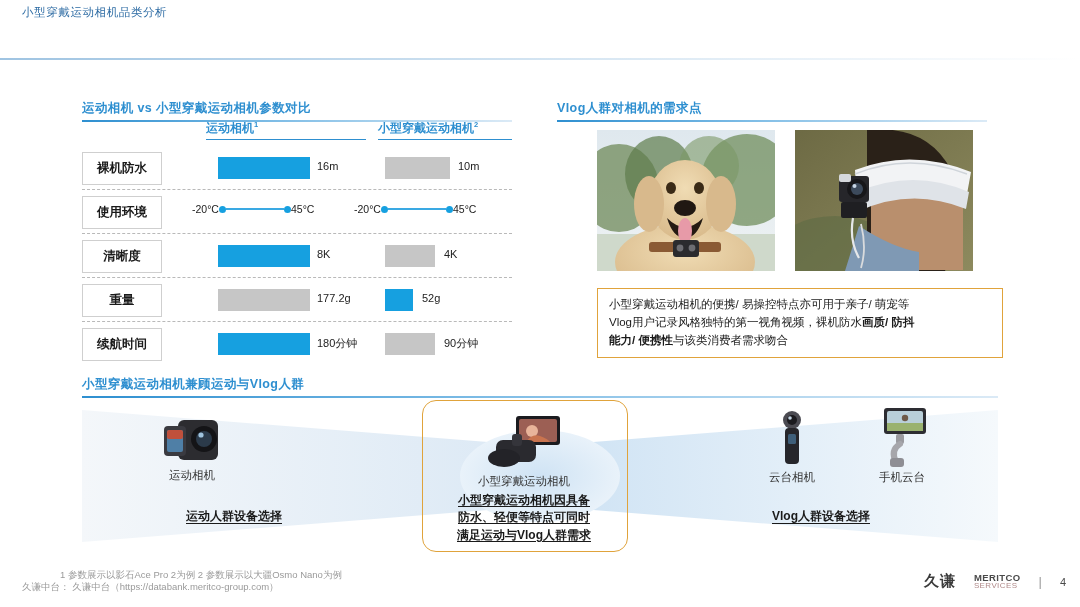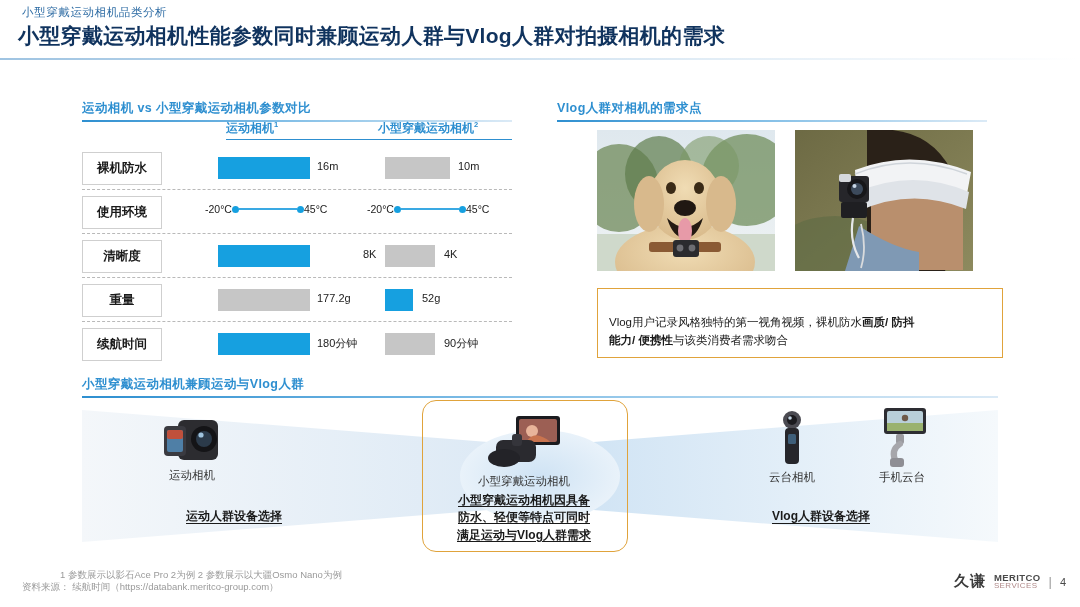--- a/index.html
+++ b/index.html
@@ -43,21 +43,21 @@
   .tbl{position:absolute;left:82px;top:120px;width:430px;}
   .tbl .col-heads{position:relative;height:26px;}
   .col-head{
     position:absolute;top:0;
     font-size:12px;font-weight:bold;color:#2e8fd0;white-space:nowrap;
     padding-bottom:3px;
   }
   .col-head .uline{
     position:absolute;left:0;right:0;bottom:0;height:1.5px;background:#2e8fd0;
   }
-  .col-head.c1{left:144px;width:160px;}
+  .col-head.c1{left:124px;width:160px;}
   .col-head.c2{left:296px;width:134px;}
   .col-head sup{font-size:7.5px;vertical-align:super;}
 
   .row{position:relative;height:43px;}
   .row + .row{
     border-top:1.5px dashed #b9b9b9;
   }
   .rowlabel{
     position:absolute;left:0;top:6px;width:78px;height:31px;
     border:1px solid #cfcfcf;background:#fff;
@@ -67,21 +67,21 @@
   .bar{
     position:absolute;top:11px;height:22px;
   }
   .bar.blue{background:#16a0e0;}
   .bar.gray{background:#c6c6c6;}
   .barval{
     position:absolute;top:14px;font-size:11px;color:#222;white-space:nowrap;
   }
 
   
-  .temp{position:absolute;top:13px;display:flex;align-items:center;margin-left:13px;}
+  .temp{position:absolute;top:13px;display:flex;align-items:center;}
   .temp .t-lab{font-size:10.5px;color:#222;}
   .temp .t-dot{width:7px;height:7px;border-radius:50%;background:#16a0e0;flex:0 0 auto;}
   .temp .t-line{height:1.6px;background:#3aa9e3;}
 
   
   .photos{position:absolute;left:597px;top:130px;}
   .photo{
     position:absolute;top:0;width:178px;height:141px;overflow:hidden;
     background:#d9d9d9;
   }
@@ -125,36 +125,35 @@
   .footnote{
     position:absolute;left:60px;top:568px;
     font-size:9.5px;color:#9a9a9a;line-height:1.5;white-space:nowrap;
   }
   .source{
     position:absolute;left:22px;top:581px;
     font-size:9.5px;color:#9a9a9a;white-space:nowrap;
   }
   .brand{
     position:absolute;right:14px;top:572px;
-    display:flex;align-items:center;gap:8px;
+    display:flex;align-items:center;gap:18px;
   }
   .brand .cjk{font-size:15px;font-weight:bold;color:#3b3b3b;letter-spacing:1px;}
   .brand .mk{line-height:1.02;}
   .brand .mk .m1{font-size:9.5px;font-weight:bold;color:#4a4a4a;letter-spacing:.4px;}
   .brand .mk .m2{font-size:8px;color:#b08a8a;letter-spacing:.4px;}
   .brand .sep{color:#9a9a9a;font-size:13px;}
   .brand .pg{font-size:11px;color:#4a4a4a;}
 </style>
 </head>
 <body>
 
 <div class="slide">
 
   <div class="eyebrow">小型穿戴运动相机品类分析</div>
-  <div class="title">小型穿戴运动相机性能参数同时兼顾运动人群与Vlog人群对拍摄相机的需求</div>
   <div class="title-rule"></div>
 
   <div class="sec-head" style="left:82px;top:100px;width:430px;">
     <div class="sec-title">运动相机 vs 小型穿戴运动相机参数对比</div>
     <div class="sec-rule"></div>
   </div>
 
   <div class="tbl">
     <div class="col-heads">
       <div class="col-head c1">
@@ -189,21 +188,21 @@
         <span class="t-dot"></span>
         <span class="t-line" style="width:58px;"></span>
         <span class="t-dot"></span>
         <span class="t-lab">45°C</span>
       </div>
     </div>
 
     <div class="row">
       <div class="rowlabel">清晰度</div>
       <div class="bar blue" style="left:136px;width:92px;"></div>
-      <div class="barval" style="left:235px;margin-left:46px;">8K</div>
+      <div class="barval" style="left:235px;">8K</div>
       <div class="bar gray" style="left:303px;width:50px;"></div>
       <div class="barval" style="left:362px;">4K</div>
     </div>
 
     <div class="row">
       <div class="rowlabel">重量</div>
       <div class="bar gray" style="left:136px;width:92px;"></div>
       <div class="barval" style="left:235px;text-align:right;">177.2g</div>
       <div class="bar blue" style="left:303px;width:28px;"></div>
       <div class="barval" style="left:340px;">52g</div>
@@ -279,21 +278,21 @@
         <circle cx="59.5" cy="56" r="2" fill="#c8d6e6"></circle>
         <rect x="44" y="44" width="12" height="8" rx="2" fill="#d5d8dc"></rect>
         <rect x="46" y="72" width="26" height="16" rx="2" fill="#1f1f22"></rect>
         <path d="M58 88 q-4 22 6 40" stroke="#e6e8ea" stroke-width="2.2" fill="none"></path>
         <path d="M66 94 q6 24 0 44" stroke="#d9dbdd" stroke-width="1.8" fill="none"></path>
       </svg>
     </div>
   </div>
 
   <div class="callout">
-    <br>
+    <span>小型穿戴运动相机的便携/ 易操控特点亦可用于亲子/ 萌宠等</span><br>
     <span>Vlog用户记录风格独特的第一视角视频，裸机防水</span><b>画质/ 防抖</b><br>
     <b>能力/ 便携性</b><span>与该类消费者需求吻合</span>
   </div>
 
   <div class="sec-head" style="left:82px;top:376px;width:916px;">
     <div class="sec-title">小型穿戴运动相机兼顾运动与Vlog人群</div>
     <div class="sec-rule"></div>
   </div>
 
   <div class="funnel-wrap">
@@ -373,21 +372,21 @@
         <path d="M28 38 q-10 6 -4 18" stroke="#a6a6ab" stroke-width="6" fill="none" stroke-linecap="round"></path>
         <rect x="18" y="52" width="14" height="9" rx="3" fill="#8e8e94"></rect>
       </svg>
       <div class="dev-label">手机云台</div>
     </div>
 
     <div class="grp-caption" style="left:690px;top:104px;">Vlog人群设备选择</div>
   </div>
 
   <div class="footnote">1  参数展示以影石Ace Pro 2为例  2  参数展示以大疆Osmo Nano为例</div>
-  <div class="source">资料来源： 续航时间（https://databank.meritco-group.com）</div>
+  <div class="source">久谦中台： 久谦中台（https://databank.meritco-group.com）</div>
   <div class="brand">
     <span class="cjk">久谦</span>
     <span class="mk">
       <div class="m1">MERITCO</div>
       <div class="m2">SERVICES</div>
     </span>
     <span class="sep">|</span>
     <span class="pg">4</span>
   </div>
 

